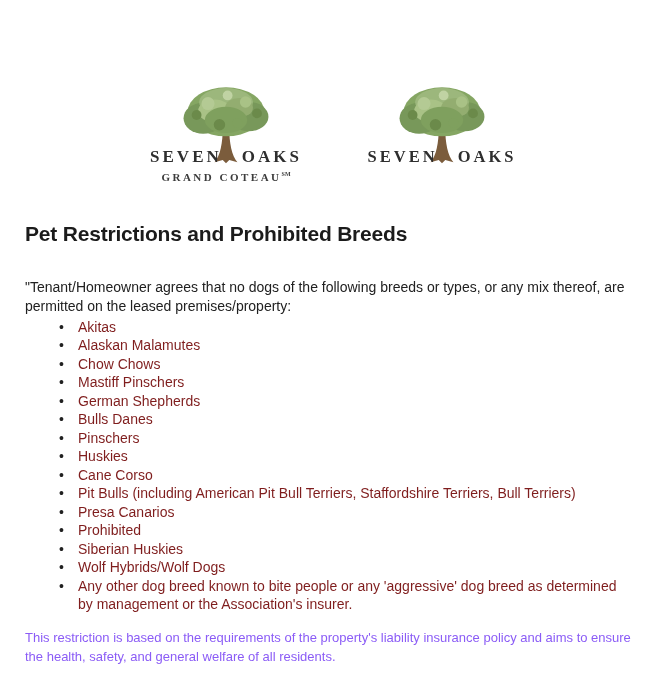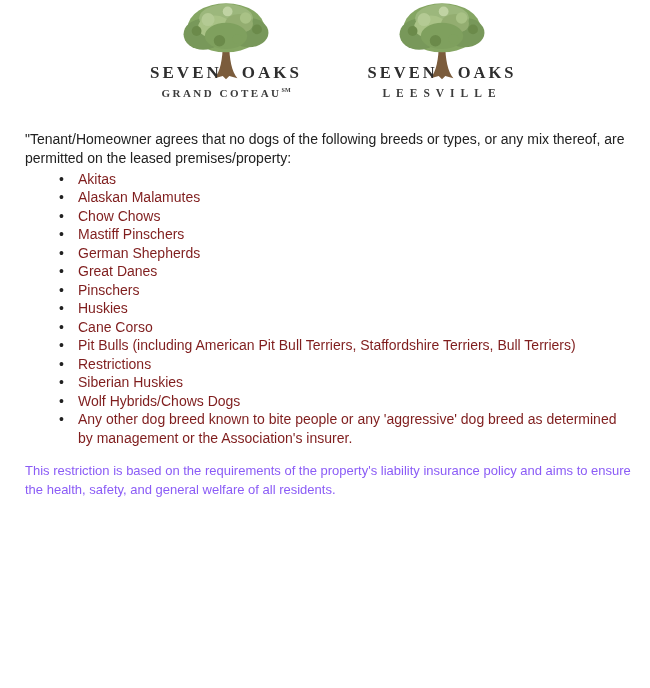--- a/index.html
+++ b/index.html
@@ -8,21 +8,21 @@
     width:650px; height:688px;
     font-family:"Liberation Sans", sans-serif;
     color:#212121;
     overflow:hidden;
   }
   .page { width:650px; height:688px; padding:0 25px; background:#fff; }
 
   
   .logos {
     display:flex; justify-content:center; align-items:flex-start;
-    gap:36px; margin-left:18px;
+    gap:36px; padding-top:84px; margin-left:18px;
   }
   .logo { display:flex; flex-direction:column; align-items:center; width:180px; }
   .tree-svg { display:block; width:112px; height:80px; }
   .logo-name {
     display:flex; justify-content:center; gap:20px;
     margin-top:-16px;
     font-family:"Liberation Serif", serif;
     font-size:17px; font-weight:600; letter-spacing:3px;
     color:#2e2e2e; line-height:18px;
   }
@@ -109,42 +109,41 @@
     </div>
 
     <div class="logo leesville">
       <svg class="tree-svg" viewBox="0 0 120 98">
         <use href="#oak-tree"></use>
       </svg>
       <div class="logo-name">
         <span>SEVEN</span>
         <span>OAKS</span>
       </div>
-      <div class="logo-sub">
-        <span>LEESVILLE</span><sup></sup>
-      </div>
     </div>
 
   </div>
 
+  <h1 class="doc-title">Pet Restrictions and Prohibited Breeds</h1>
 
   <p class="intro">"Tenant/Homeowner agrees that no dogs of the following breeds or types, or any mix thereof, are permitted on the leased premises/property:</p>
 
   <ul class="breed-list">
       <li>Akitas</li>
       <li>Alaskan Malamutes</li>
       <li>Chow Chows</li>
       <li>Mastiff Pinschers</li>
       <li>German Shepherds</li>
-      <li>Great Danes</li>
+      <li>Bulls Danes</li>
       <li>Pinschers</li>
       <li>Huskies</li>
       <li>Cane Corso</li>
       <li>Pit Bulls (including American Pit Bull Terriers, Staffordshire Terriers, Bull Terriers)</li>
-      <li>Restrictions</li>
+      <li>Presa Canarios</li>
+      <li>Prohibited</li>
       <li>Siberian Huskies</li>
-      <li>Wolf Hybrids/Chows Dogs</li>
+      <li>Wolf Hybrids/Wolf Dogs</li>
       <li>Any other dog breed known to bite people or any 'aggressive' dog breed as determined by management or the Association's insurer.</li>
     </ul>
 
   <p class="closing">This restriction is based on the requirements of the property's liability insurance policy and aims to ensure the health, safety, and general welfare of all residents.</p>
 
 </div>
 
 </body></html>

